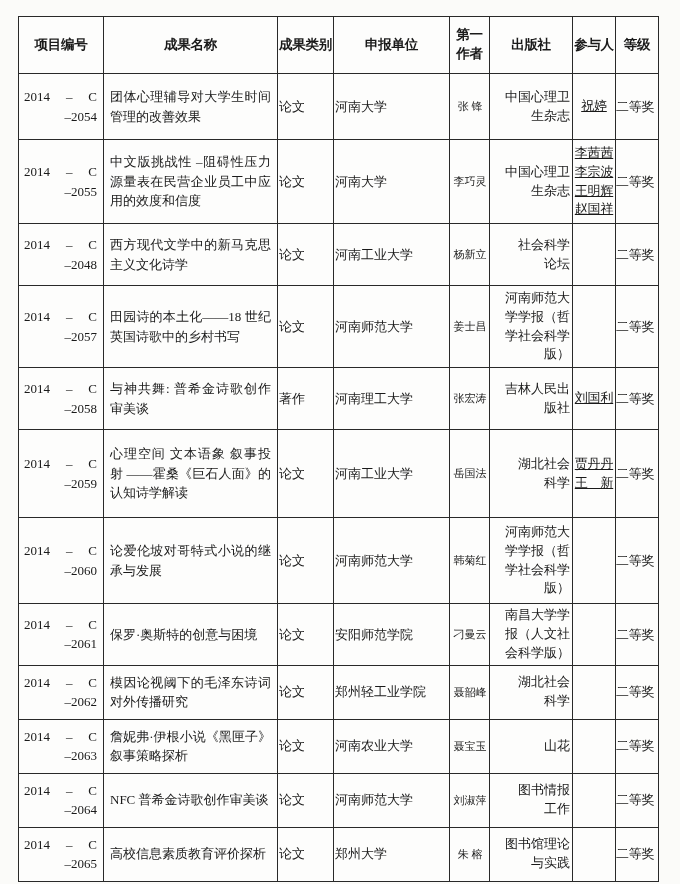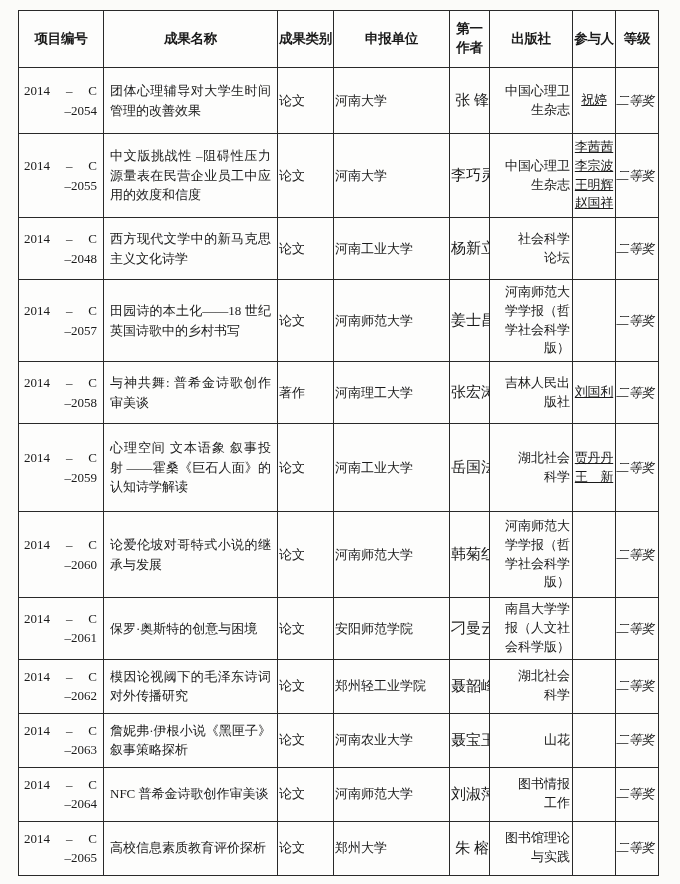--- a/index.html
+++ b/index.html
@@ -15,21 +15,21 @@
     color: #1a1a1a;
   }
   .page {
     position: relative;
     width: 680px;
     height: 884px;
   }
   table.awards-table {
     position: absolute;
     left: 18px;
-    top: 10px;
+    top: 16px;
     width: 640px;
     border-collapse: collapse;
     table-layout: fixed;
     background: #fdfdfc;
   }
   th, td {
     border: 1px solid #292929;
     overflow: hidden;
   }
   thead th {
@@ -60,27 +60,26 @@
   td.name {
     text-align: justify;
     padding: 3px 6px;
   }
   td.type, td.unit, td.grade {
     padding: 1px;
   }
   td.grade {
     padding: 1px 0;
     letter-spacing: -0.2px;
-    font-style: italic;
   }
   td.author {
-    text-align: right;
+    text-align: center;
     padding: 0 0 0 1px;
     white-space: nowrap;
-    font-size: 15px;
+    font-size: 11px;
   }
   td.publisher {
     text-align: right;
     padding: 2px 2px 2px 5px;
     white-space: pre-line;
     line-height: 1.45;
   }
   td.participants {
     text-align: center;
     padding: 1px 0;

